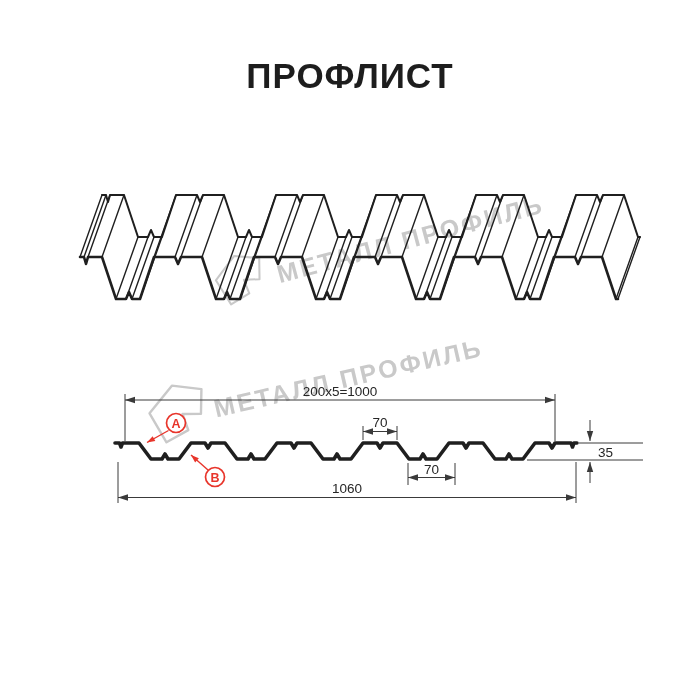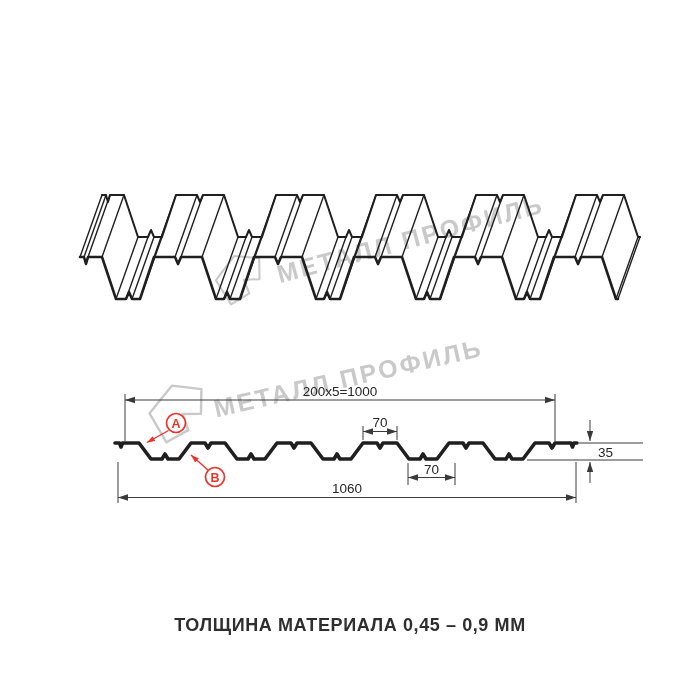--- a/index.html
+++ b/index.html
@@ -26,20 +26,21 @@
   .dim-line{stroke:#3a3a3a;stroke-width:1;fill:none;}
   .red-line{stroke:#e8352b;stroke-width:1.4;fill:none;}
   .red-circle{stroke:#e8352b;stroke-width:1.7;fill:#ffffff;}
   .wm-logo{stroke:#c9c9c9;stroke-width:2.4;fill:none;stroke-linejoin:round;}
 </style>
 </head>
 <body>
 
 <div class="stage">
 
+  <div class="page-title">ПРОФЛИСТ</div>
 
   <svg width="700" height="700" viewBox="0 0 700 700">
     <defs>
       <marker id="dimArrow" viewBox="0 0 12 8" refX="11" refY="4" markerWidth="12" markerHeight="8" orient="auto-start-reverse" markerUnits="userSpaceOnUse">
         <path d="M11,4 L1,7.2 L1,0.8 Z" fill="#3a3a3a"></path>
       </marker>
       <marker id="redArrow" viewBox="0 0 10 7" refX="9" refY="3.5" markerWidth="10" markerHeight="7" orient="auto-start-reverse" markerUnits="userSpaceOnUse">
         <path d="M9,3.5 L1,6.3 L1,0.7 Z" fill="#e8352b"></path>
       </marker>
       <path id="mpLogo" d="M6,22 L34,0 L62,10 L56,34 L38,30 L40,47 L16,54 Z"></path>
@@ -152,14 +153,13 @@
       <text class="red-label" x="176" y="427.5" text-anchor="middle">А</text>
     </g>
 
     <g>
       <line class="red-line" x1="208" y1="470" x2="191" y2="455" marker-end="url(#redArrow)"></line>
       <circle class="red-circle" cx="215" cy="477" r="9.5"></circle>
       <text class="red-label" x="215" y="481.5" text-anchor="middle">В</text>
     </g>
   </svg>
 
-  <div class="footer-note">ТОЛЩИНА МАТЕРИАЛА 0,45 – 0,9 ММ</div>
 </div>
 
 </body></html>

